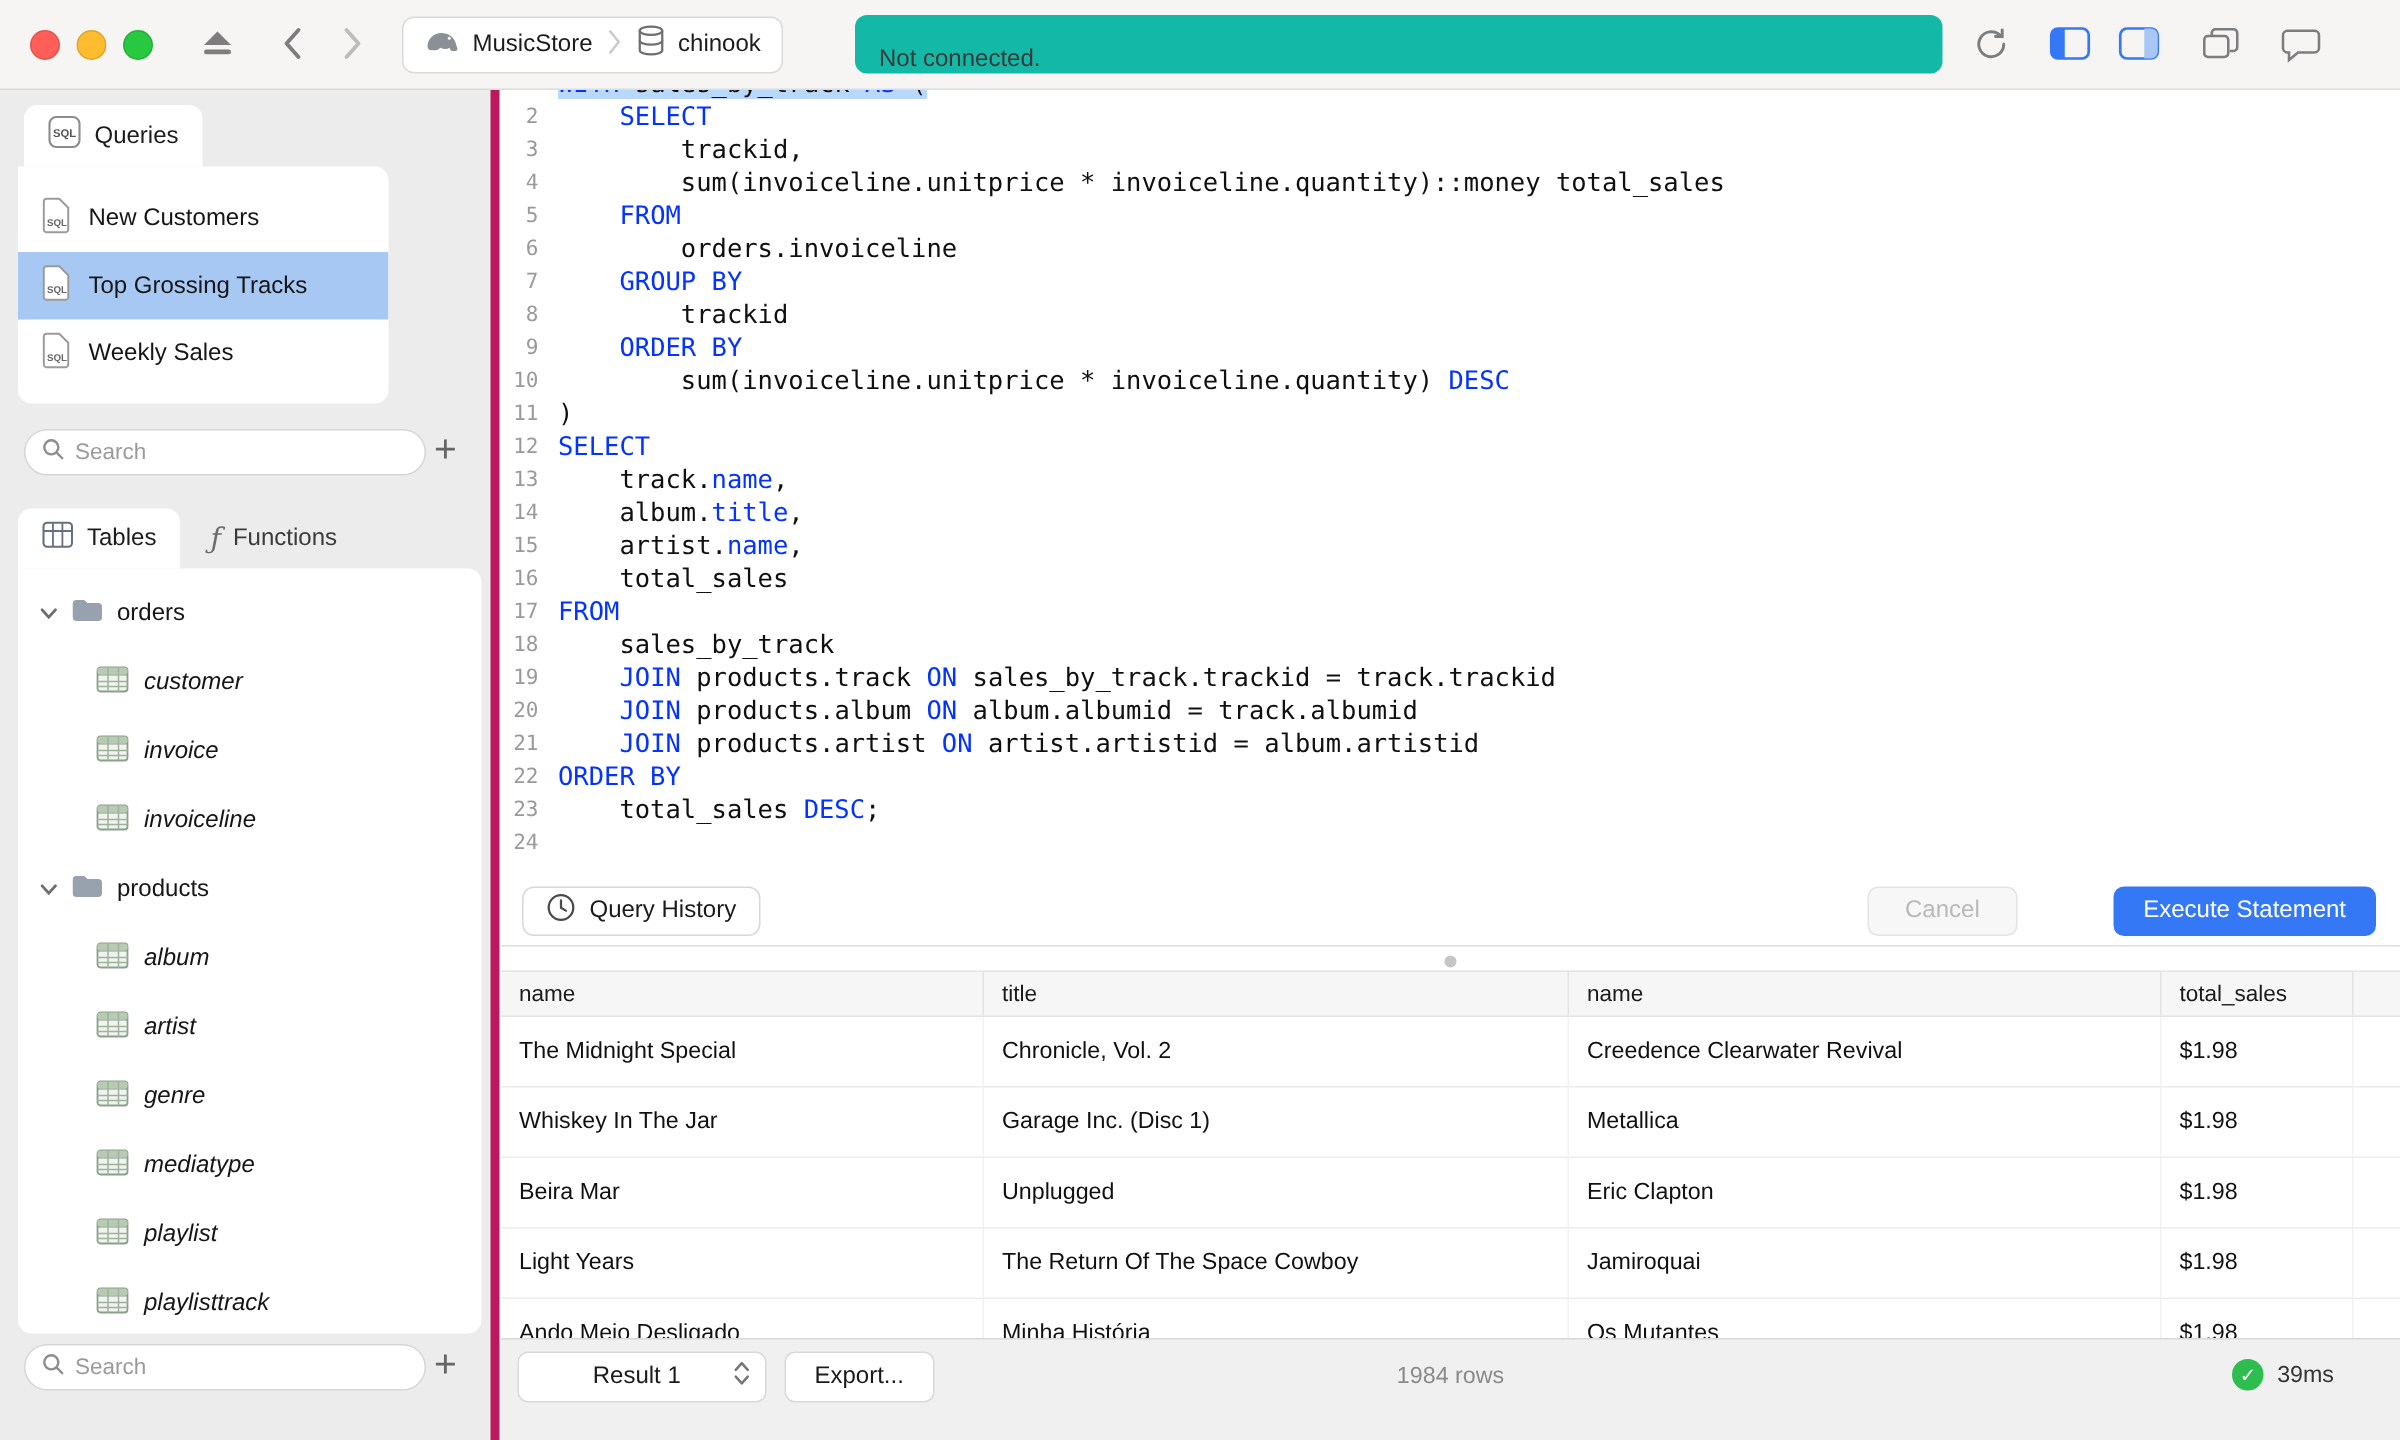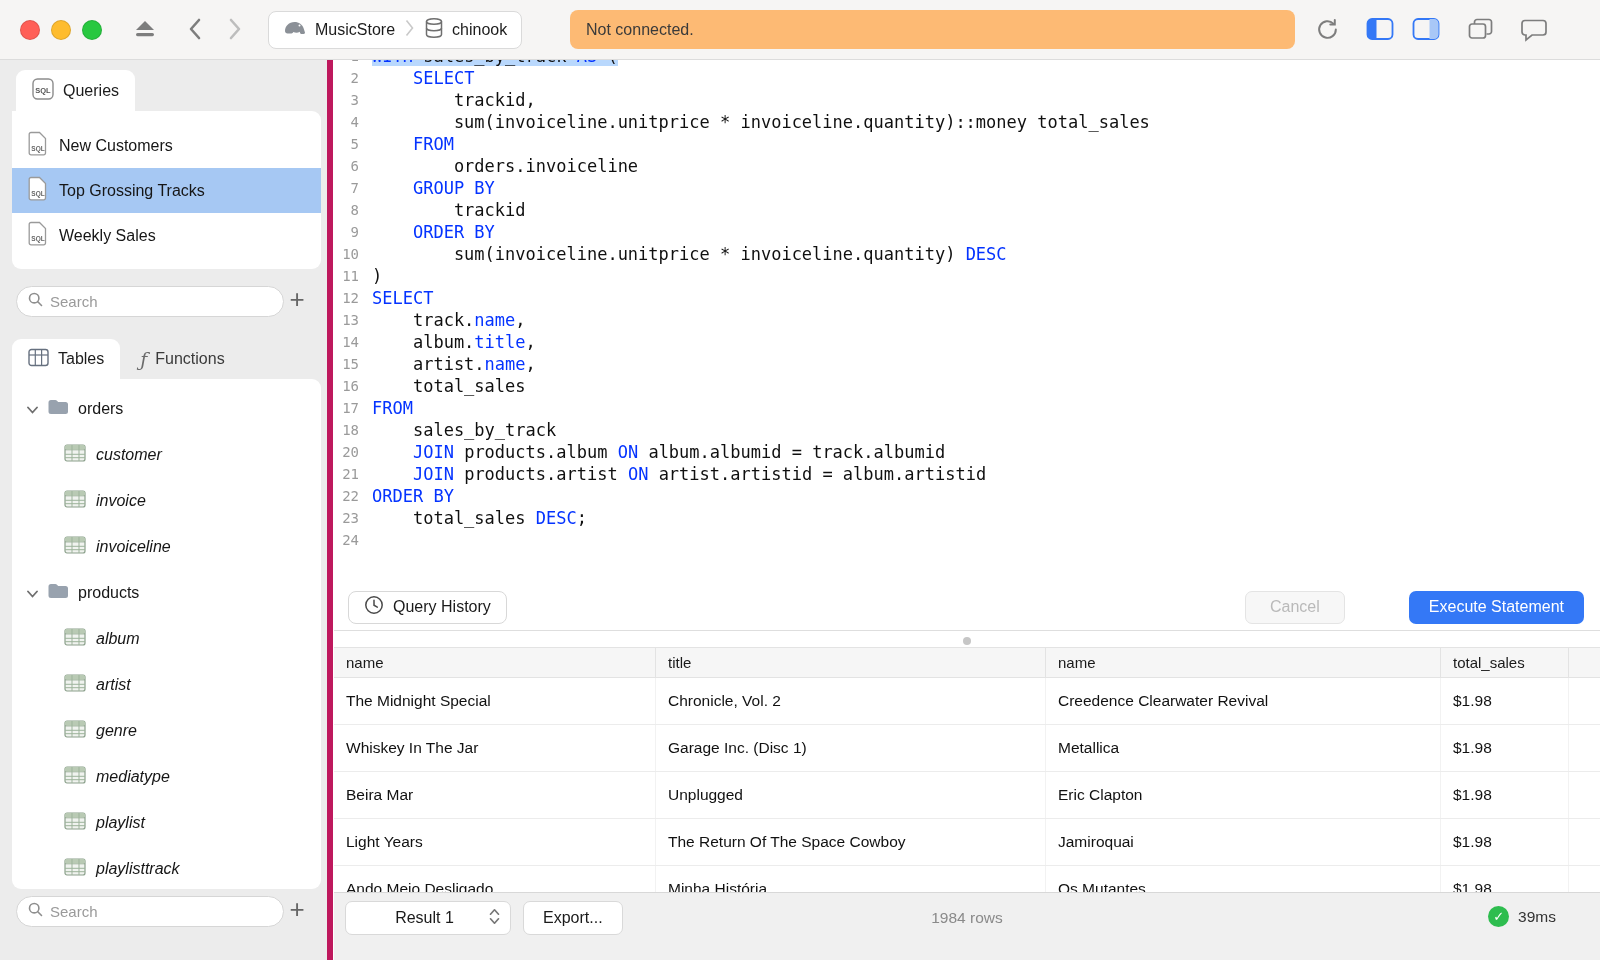--- a/index.html
+++ b/index.html
@@ -14,30 +14,30 @@
         border:1px solid rgba(0,0,0,.12); }
   .tl.close { left:20px; background:#ff5f57; }
   .tl.min   { left:51px; background:#febc2e; }
   .tl.max   { left:82px; background:#28c840; }
   .tb-icon { position:absolute; top:17px; display:flex; align-items:center; justify-content:center; }
   .breadcrumb { position:absolute; left:268px; top:11px; height:38px; background:#fff;
                 border:1px solid #dadada; border-radius:8px; display:flex; align-items:center;
                 padding:0 14px; gap:10px; }
   .crumb { display:flex; align-items:center; gap:8px; font-size:16px; color:#1c1c1c; }
   .status-field { position:absolute; left:570px; top:10px; width:725px; height:39px;
-                  background:#fdba74; border-radius:8px; display:flex; align-items:center;
+                  background:#14b8a6; border-radius:8px; display:flex; align-items:flex-end;
                   padding:0 16px; font-size:16px; color:#3a3a3a; }
 
   
   .sidebar { position:absolute; top:60px; left:0; width:333px; height:900px;
              background:#ececec; border-right:6px solid #be185d; z-index:10; }
   .sb-queries-tab { position:absolute; left:16px; top:10px; height:41px; padding:0 16px;
                     background:#fff; border-radius:9px 9px 0 0; display:flex; align-items:center;
                     gap:9px; font-size:16px; color:#1c1c1c; }
-  .sb-qcard { position:absolute; left:12px; top:51px; width:309px; height:158px; background:#fff;
+  .sb-qcard { position:absolute; left:12px; top:51px; width:247px; height:158px; background:#fff;
               border-radius:0 9px 9px 9px; padding-top:12px; overflow:hidden; }
   .q-item { height:45px; display:flex; align-items:center; gap:11px; padding:0 16px;
             font-size:16px; color:#161616; }
   .q-item.selected { background:var(--row-sel); }
   .search-pill { display:flex; align-items:center; gap:7px; background:#fff;
                  border:1px solid #d6d6d6; border-radius:16px; height:31px; padding:0 11px; }
   .search-pill input { border:none; outline:none; background:transparent; font-size:15px;
                        width:100%; color:#222; font-family:inherit; }
   .search-pill input::placeholder { color:#9a9a9a; }
   .sb-search-top { position:absolute; left:16px; top:226px; width:268px; }
@@ -479,20 +479,24 @@
         </div>
         <div class="code-line">
           <span class="ln">17</span>
           <span class="code"><span class="kw">FROM</span></span>
         </div>
         <div class="code-line">
           <span class="ln">18</span>
           <span class="code"><span>    sales_by_track</span></span>
         </div>
         <div class="code-line">
+          <span class="ln">19</span>
+          <span class="code"><span>    </span><span class="kw">JOIN</span><span> products.track </span><span class="kw">ON</span><span> sales_by_track.trackid = track.trackid</span></span>
+        </div>
+        <div class="code-line">
           <span class="ln">20</span>
           <span class="code"><span>    </span><span class="kw">JOIN</span><span> products.album </span><span class="kw">ON</span><span> album.albumid = track.albumid</span></span>
         </div>
         <div class="code-line">
           <span class="ln">21</span>
           <span class="code"><span>    </span><span class="kw">JOIN</span><span> products.artist </span><span class="kw">ON</span><span> artist.artistid = album.artistid</span></span>
         </div>
         <div class="code-line">
           <span class="ln">22</span>
           <span class="code"><span class="kw">ORDER BY</span></span>

